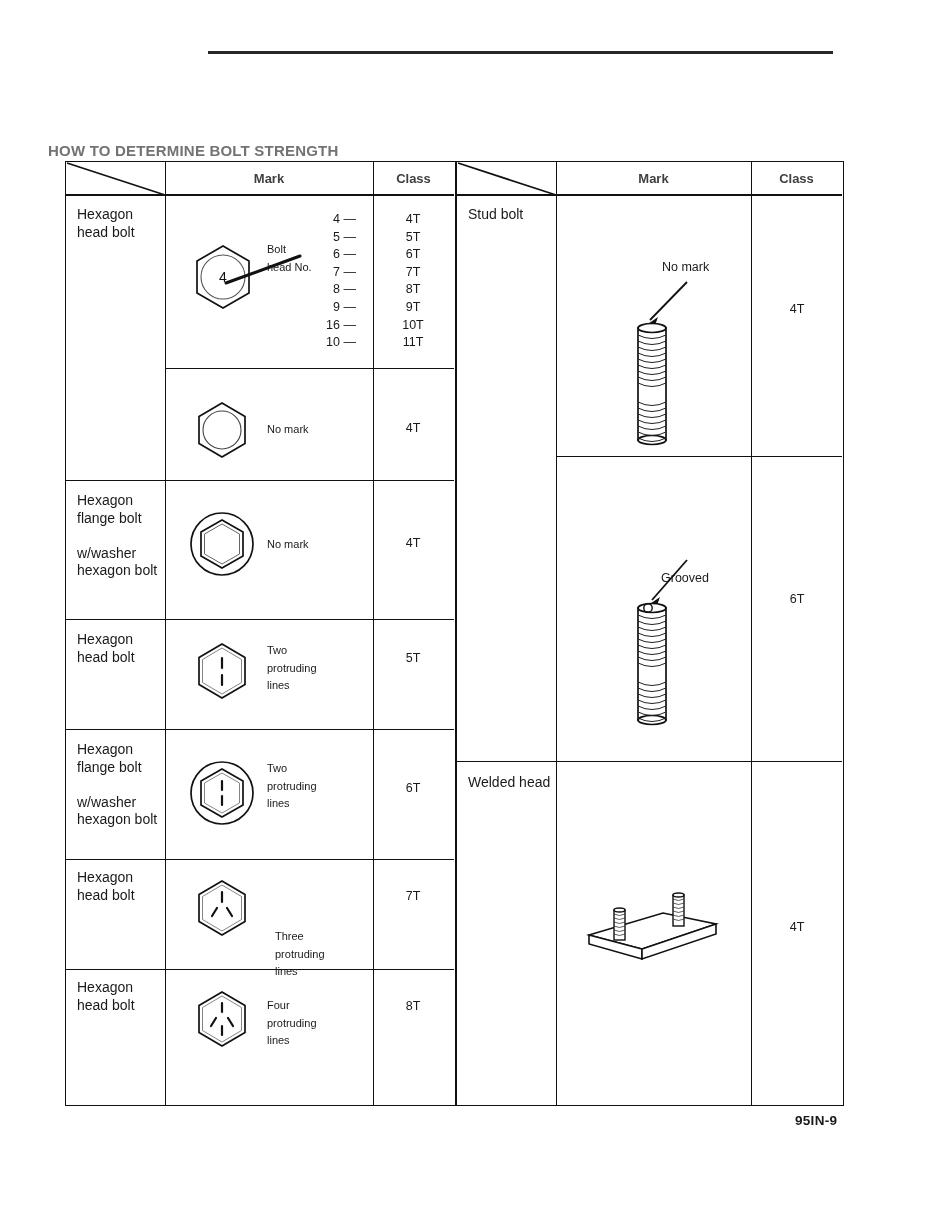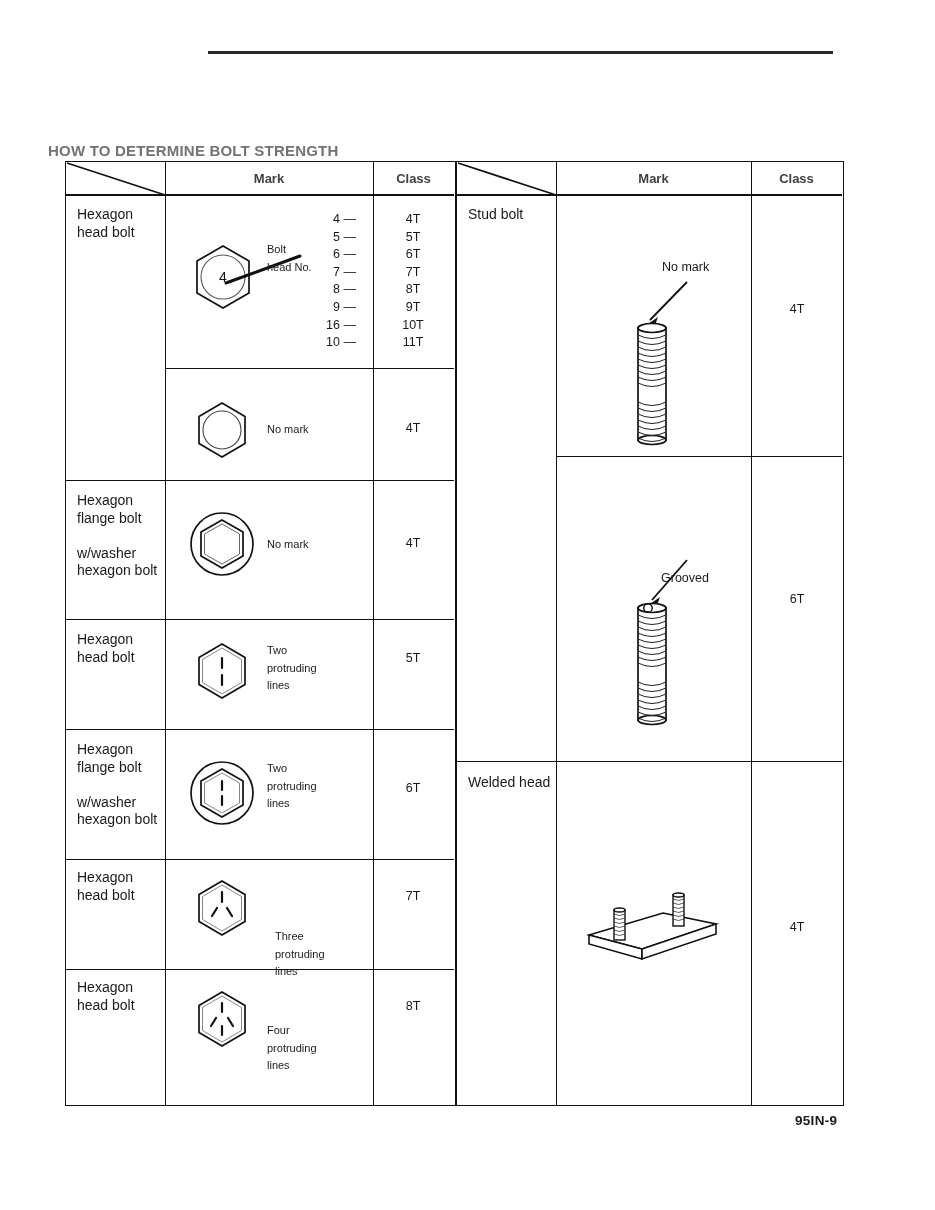--- a/index.html
+++ b/index.html
@@ -280,21 +280,21 @@
   <div class="fig" style="left:125px; top:826px;">
     <svg width="62" height="62" viewBox="0 0 62 62">
       <polygon points="31,4 54,17.5 54,44.5 31,58 8,44.5 8,17.5" fill="none" stroke="#111" stroke-width="1.7"></polygon>
       <polygon points="31,8 50.5,19.5 50.5,42.5 31,54 11.5,42.5 11.5,19.5" fill="none" stroke="#777" stroke-width="0.9"></polygon>
       <line x1="31" y1="15" x2="31" y2="24" stroke="#111" stroke-width="2.2" stroke-linecap="round"></line>
       <line x1="31" y1="38" x2="31" y2="47" stroke="#111" stroke-width="2.2" stroke-linecap="round"></line>
       <line x1="20" y1="38" x2="25" y2="30" stroke="#111" stroke-width="2.2" stroke-linecap="round"></line>
       <line x1="42" y1="38" x2="37" y2="30" stroke="#111" stroke-width="2.2" stroke-linecap="round"></line>
     </svg>
   </div>
-  <div class="marktext" style="left:201px; top:860px;">Four
+  <div class="marktext" style="left:201px; top:835px;">Four
 protruding
 lines</div>
   <div class="classval" style="left:317px; top:837px;">8T</div>
 
 </div>
 
 <div class="tbl" id="right-table">
 
   <div class="vline" style="left:99px; top:0; height:943px;"></div>
   <div class="vline" style="left:294px; top:0; height:943px;"></div>

